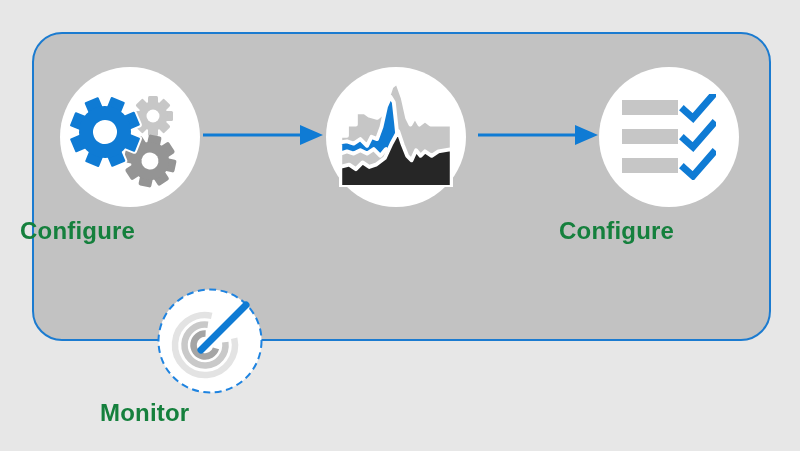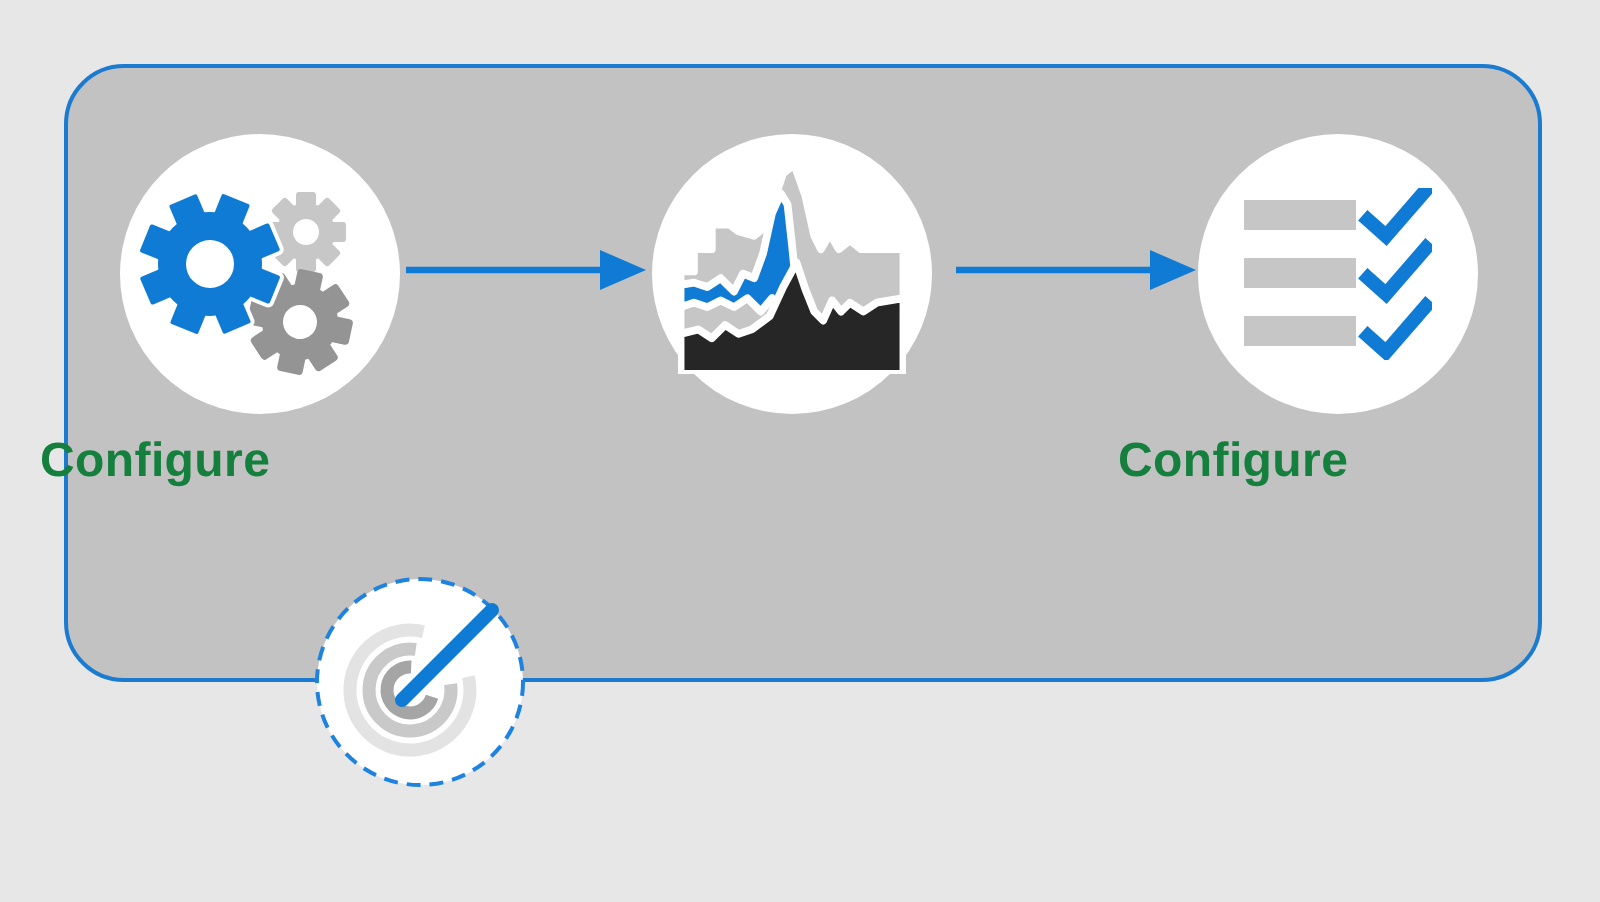--- a/index.html
+++ b/index.html
@@ -131,14 +131,15 @@
         <path d="M29.2,-6.7 A30,30 0 1 1 6.7,-29.2" fill="none" stroke="#e3e3e3" stroke-width="6.5"></path>
 
         <path d="M20.3,-2.9 A20.5,20.5 0 1 1 2.9,-20.3" fill="none" stroke="#c9c9c9" stroke-width="6.5"></path>
 
         <path d="M11,3.4 A11.5,11.5 0 1 1 0.6,-11.5" fill="none" stroke="#a5a5a5" stroke-width="6.5"></path>
 
         <path d="M-4,5 L41,-40" fill="none" stroke="#0f7bd4" stroke-width="7" stroke-linecap="round"></path>
       </g>
     </svg>
   </div>
+  <div class="node-label" style="left:100px;top:399px;">Monitor</div>
 
 </div>
 
 </body></html>

